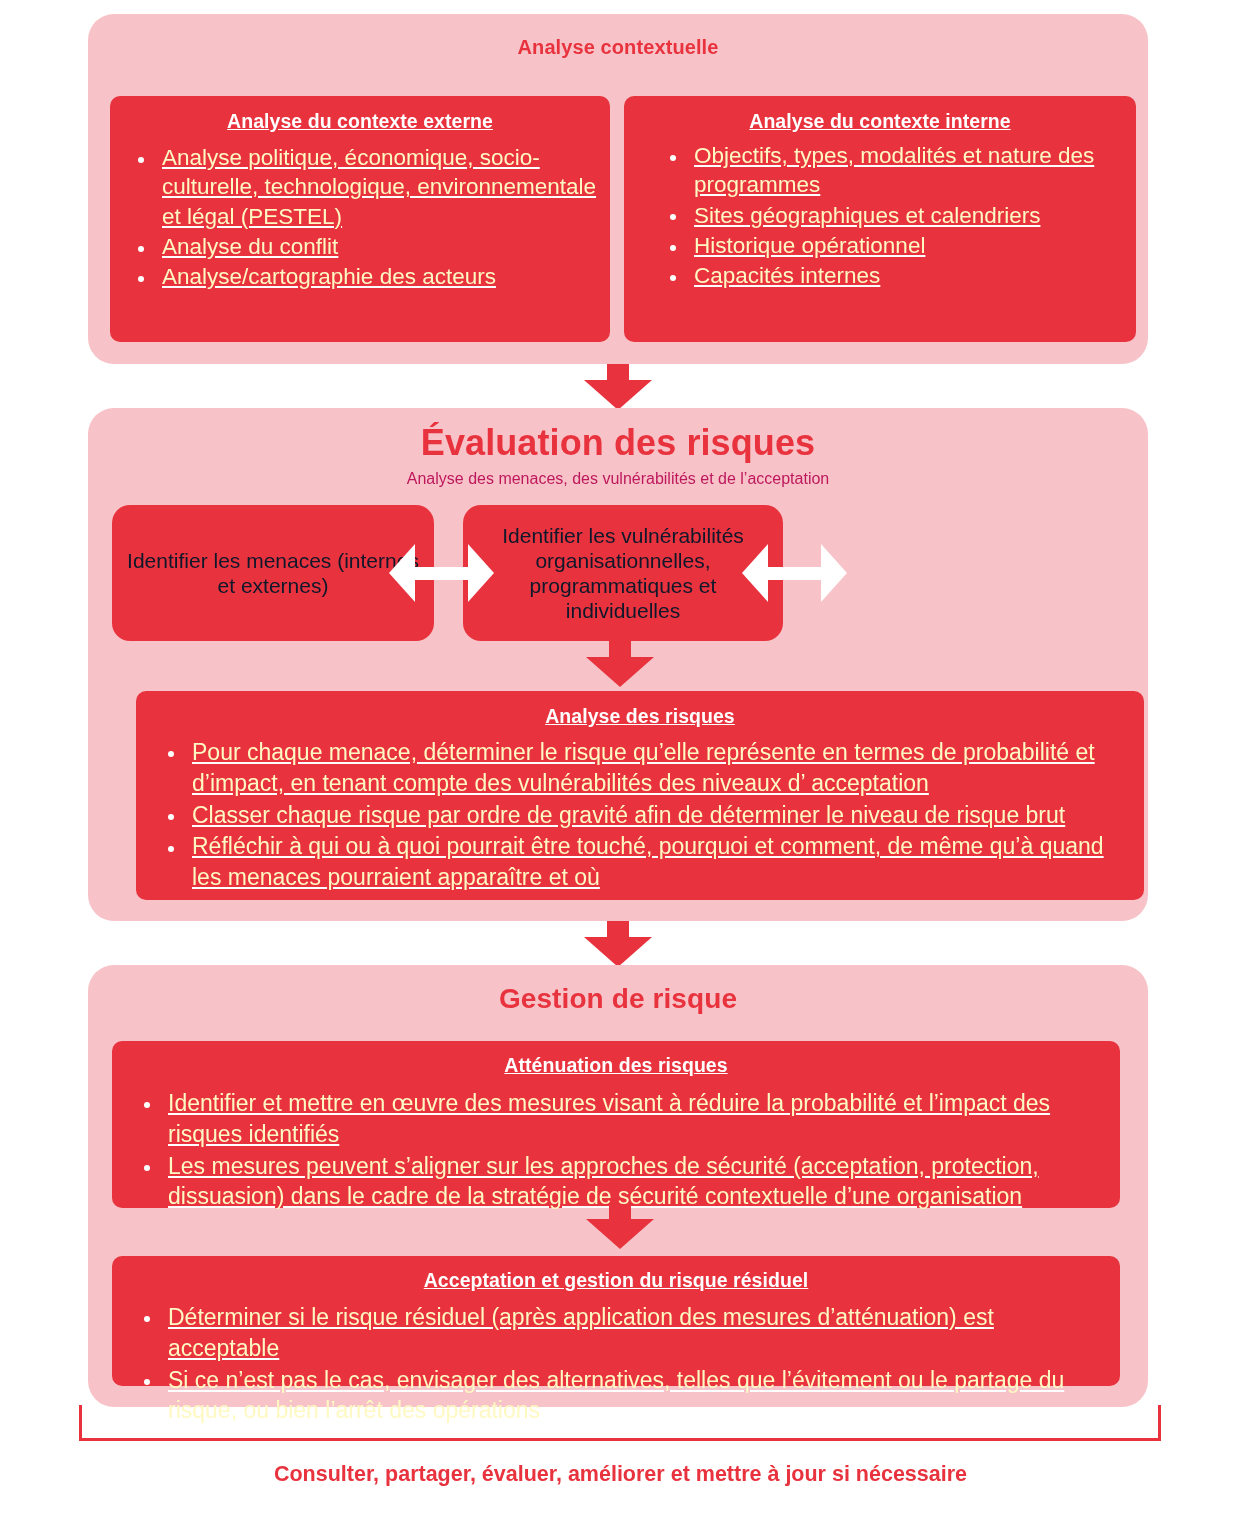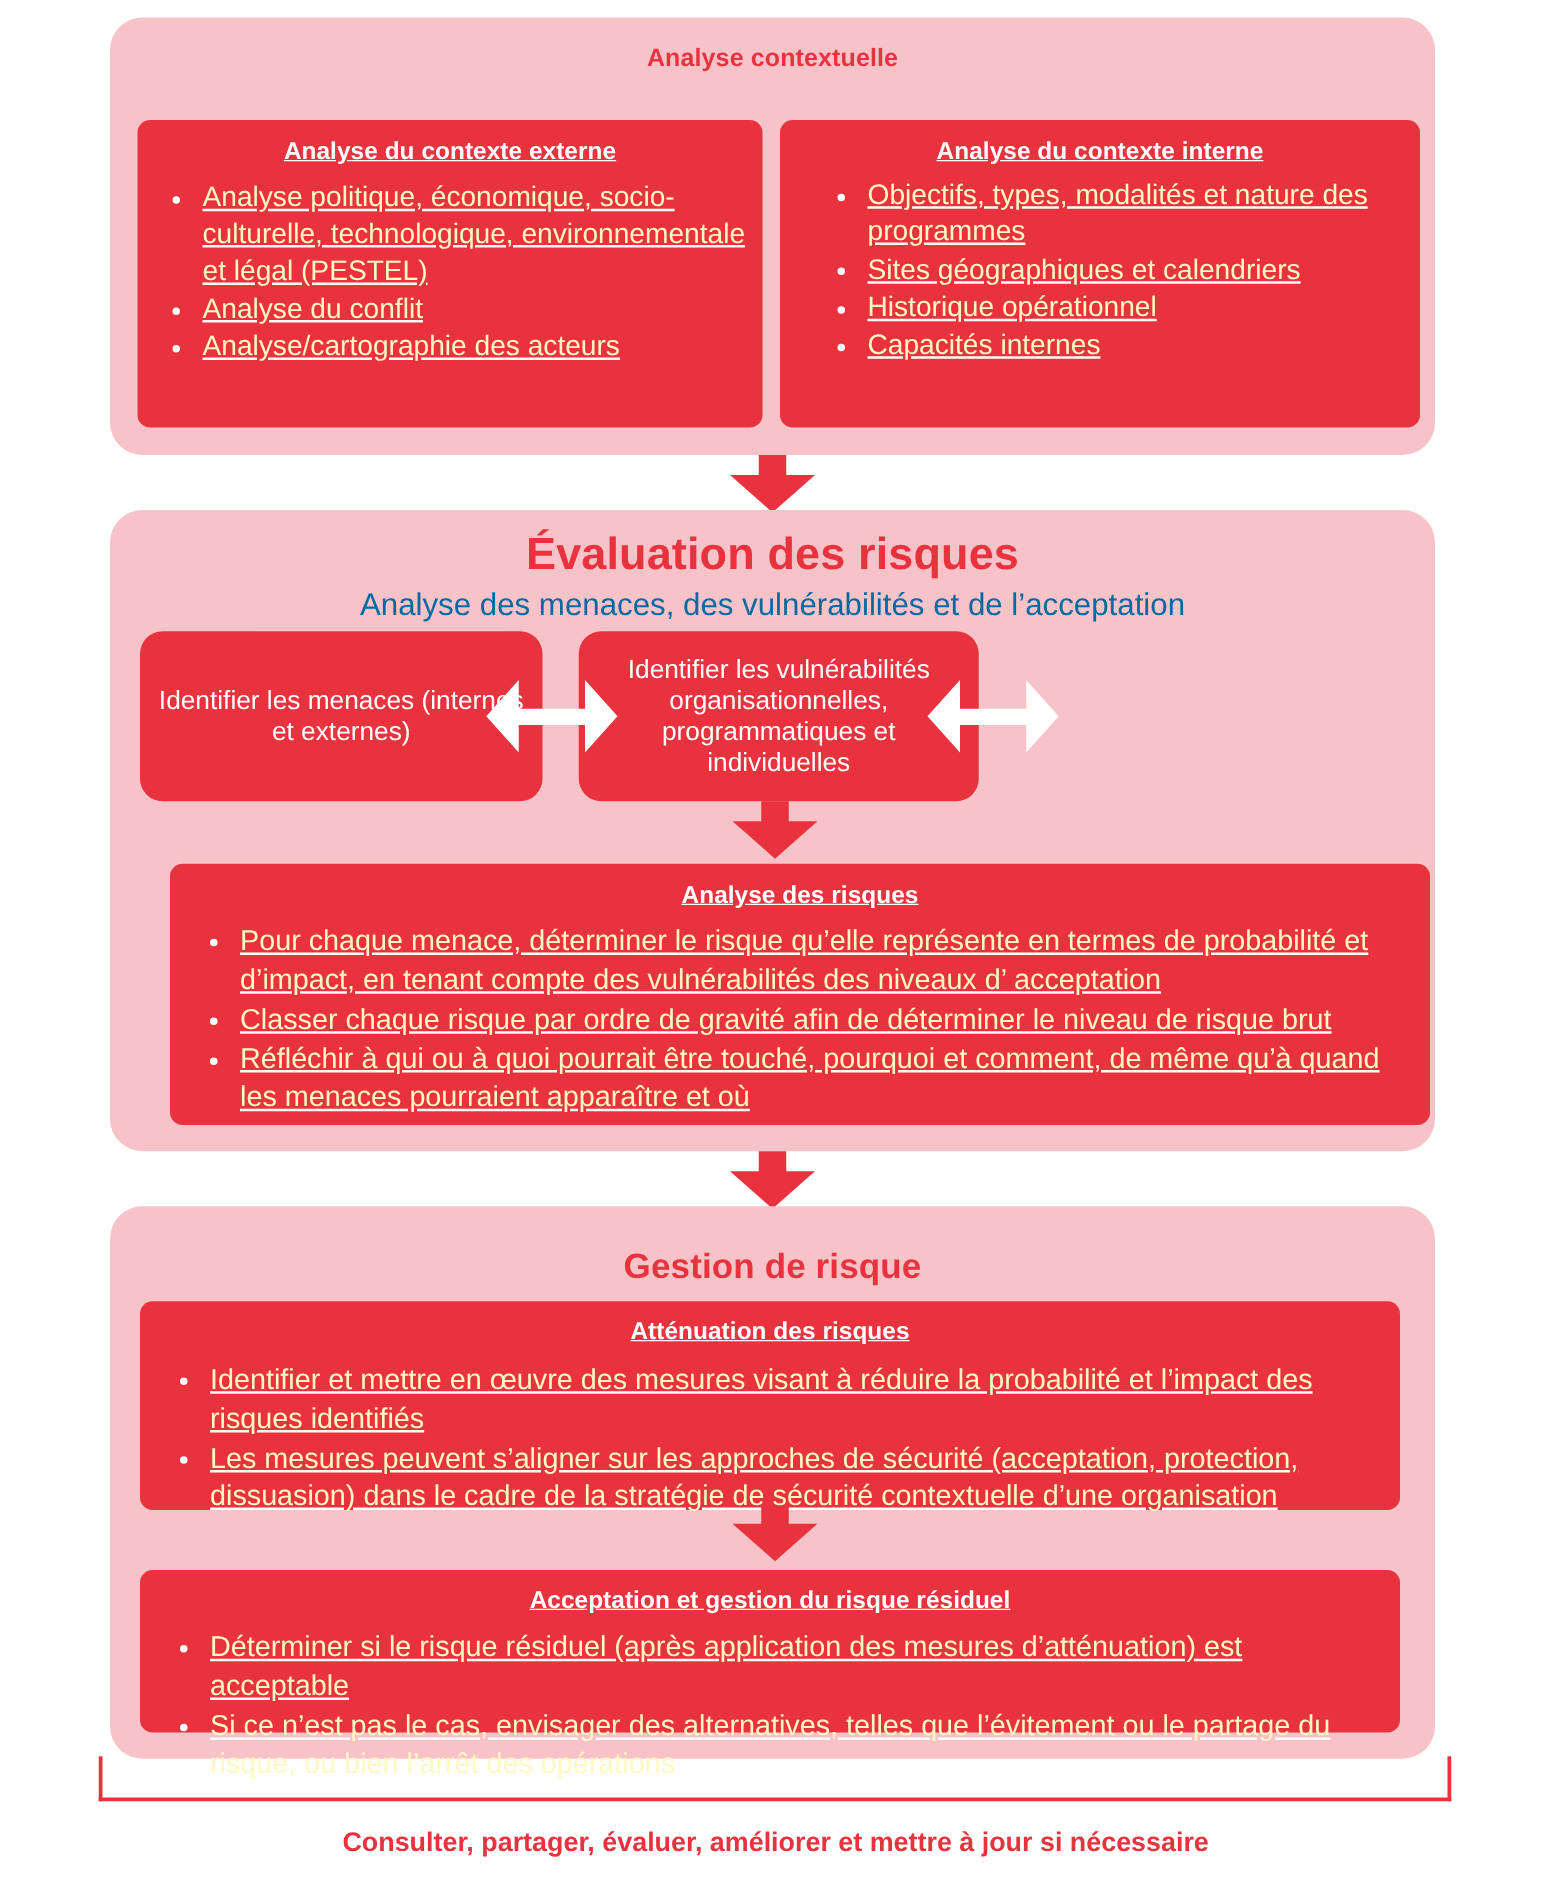--- a/index.html
+++ b/index.html
@@ -30,23 +30,23 @@
     border-radius: 26px;
     box-sizing: border-box;
   }
   .stage-title {
     color: #E8333E;
     font-weight: bold;
     text-align: center;
     letter-spacing: .1px;
   }
   .stage-subtitle {
-    color: #0369a1;
-    text-align: center;
-    font-size: 25px;
+    color: #be185d;
+    text-align: center;
+    font-size: 16px;
     margin-top: 6px;
   }
 
   
   .card {
     position: absolute;
     background: #E8333E;
     border-radius: 10px;
     box-sizing: border-box;
     color: #ffffff;
@@ -86,21 +86,21 @@
   
   .list-ctx > li { font-size: 22.5px; line-height: 1.30; margin-bottom: 2px; }
   .list-wide > li { font-size: 23px; line-height: 1.34; margin-bottom: 8px; padding-left: 48px;}
   .list-wide > li:before { left: 22px; top: .66em; width: 5.5px; height: 5.5px;}
 
   
   .minibox {
     position: absolute;
     background: #E8333E;
     border-radius: 18px;
-    color: #ffffff;
+    color: #0f172a;
     display: flex;
     align-items: center;
     justify-content: center;
     text-align: center;
     font-size: 21px;
     line-height: 1.20;
     box-sizing: border-box;
     padding: 6px 10px;
   }
 
@@ -230,21 +230,21 @@
       <li>Réfléchir à qui ou à quoi pourrait être touché, pourquoi et comment, de même qu’à quand les menaces pourraient apparaître et où</li>
     </ul>
   </div>
 
   <div class="arrow-down" style="left:618px; top:921px;">
     <div class="stem" style="width:22px; height:18px; margin-left:-11px; top:0;"></div>
     <div class="head" style="margin-left:-34px; top:16px;"></div>
   </div>
 
   <div class="stage" style="left:88px; top:965px; width:1060px; height:442px;">
-    <div class="stage-title" style="font-size:28px; padding-top:32px;">Gestion de risque</div>
+    <div class="stage-title" style="font-size:28px; padding-top:18px;">Gestion de risque</div>
   </div>
 
   <div class="card" style="left:112px; top:1041px; width:1008px; height:167px; padding:13px 14px 10px 14px;">
     <div class="card-title">Atténuation des risques</div>
     <ul class="bullets list-wide" style="margin-top:11px;">
       <li>Identifier et mettre en œuvre des mesures visant à réduire la probabilité et l’impact des  risques identifiés</li>
       <li>Les mesures peuvent s’aligner sur les approches de sécurité (acceptation, protection, dissuasion) dans le cadre de la stratégie de sécurité contextuelle d’une organisation</li>
     </ul>
   </div>
 

